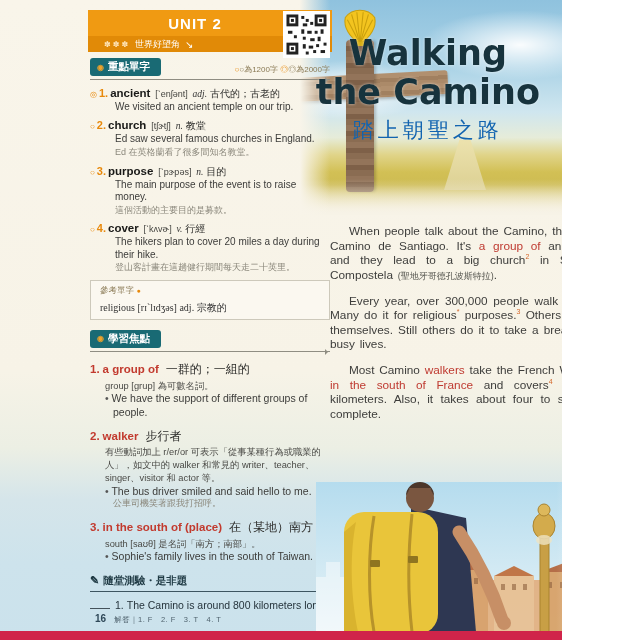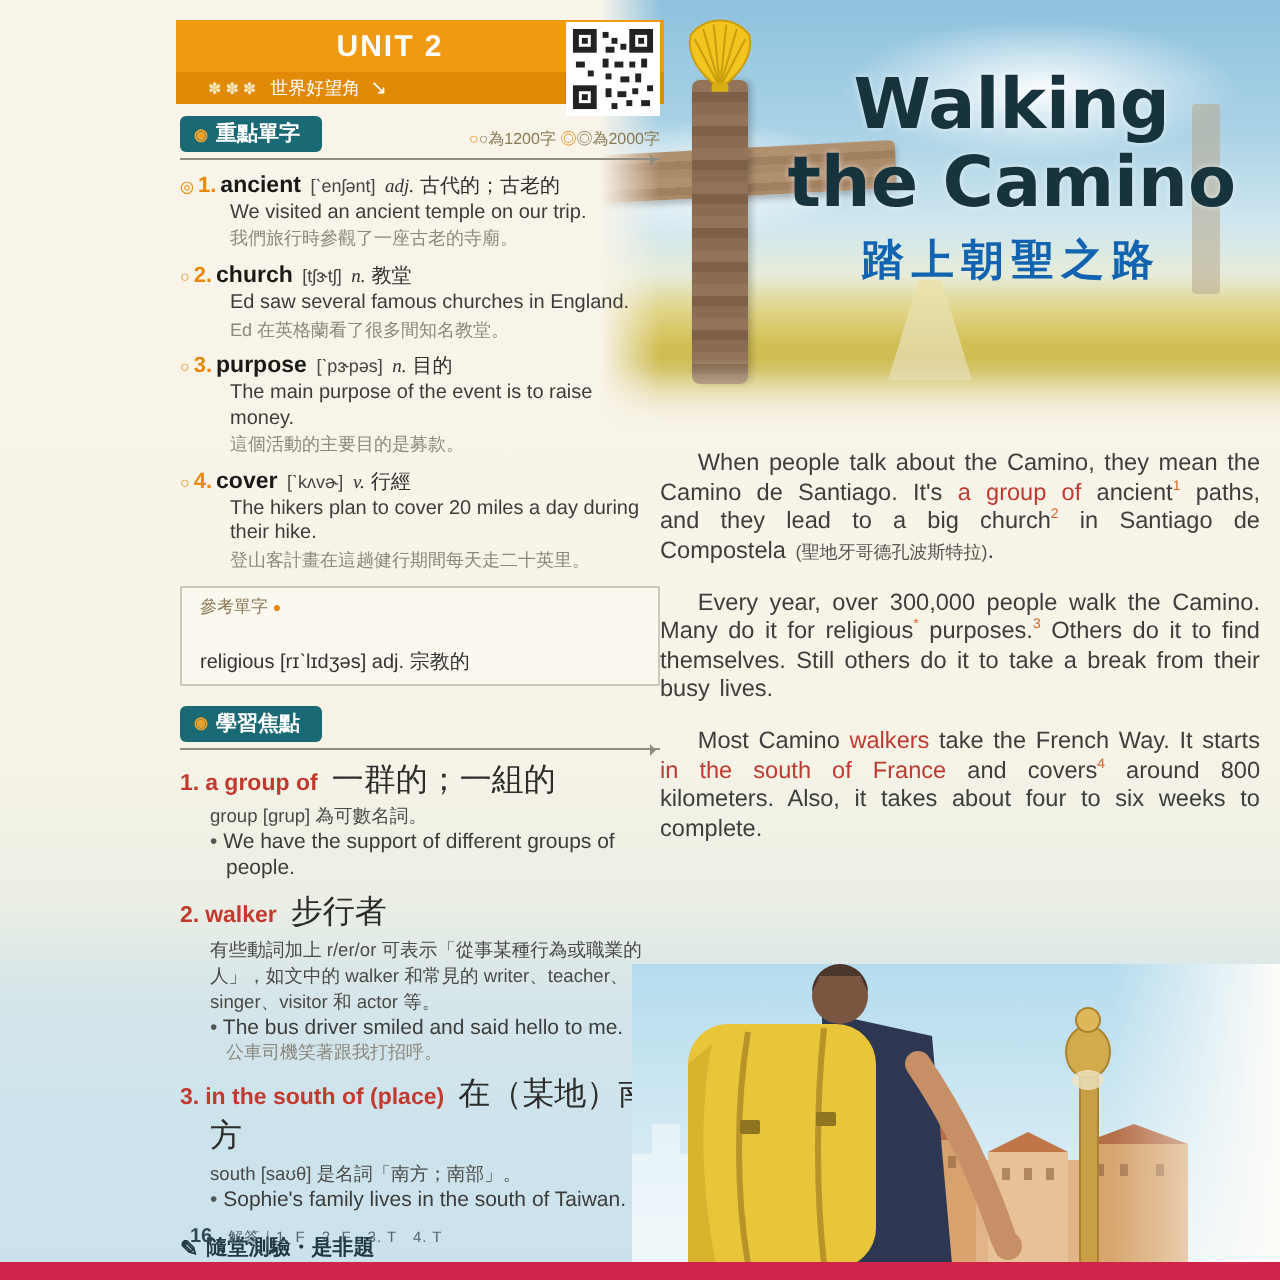--- a/index.html
+++ b/index.html
@@ -1,17 +1,17 @@
 <!DOCTYPE html>
 <html><head>
 <meta charset="utf-8">
 <style>
   html,body{margin:0;padding:0;}
   body{font-family:"Liberation Sans",sans-serif;}
-  #page{position:relative;width:640px;height:640px;overflow:hidden;
+  #page{position:relative;width:562px;height:640px;overflow:hidden;
     background:linear-gradient(180deg,#f9f5ea 0%,#f7f3e7 58%,#ecefe4 70%,#d5e5ea 78%,#cde3ec 88%,#cbe2ec 100%);}
 
   
   .photo-top{position:absolute;left:300px;top:0;width:340px;height:215px;overflow:hidden;}
   .sky{position:absolute;inset:0;background:linear-gradient(180deg,#8fc2de 0%,#a9d2e6 30%,#cfe6ef 52%,#e6ecd9 64%,#e0d489 72%,#d2c055 80%,#cdbb52 86%,rgba(247,243,232,0) 100%);}
   .cloud{position:absolute;background:radial-gradient(ellipse at center,rgba(255,255,255,.95),rgba(255,255,255,0) 70%);}
   .cloud.c1{left:120px;top:10px;width:200px;height:70px;}
   .cloud.c2{left:-30px;top:60px;width:160px;height:60px;}
   .road{position:absolute;left:130px;top:140px;width:70px;height:50px;background:linear-gradient(180deg,#ece2ae,#dcd092);clip-path:polygon(42% 0,58% 0,80% 100%,20% 100%);}
   .crossbar{position:absolute;left:-6px;top:74px;width:154px;height:24px;border-radius:3px;transform:rotate(-3deg);
@@ -50,45 +50,45 @@
   .word{font-weight:bold;font-size:11.5px;color:#191917;}
   .phon{font-size:9px;color:#454541;margin:0 2px;}
   .pos{font-style:italic;font-size:9.5px;color:#333;font-family:"Liberation Serif",serif;margin-right:3px;}
   .zhdef{font-size:10px;color:#2e2e2c;}
   .v-en{font-size:10px;color:#3c3c3a;margin-left:25px;line-height:1.25;}
   .v-zh{font-size:9px;color:#8b887c;margin-left:25px;line-height:1.3;margin-top:1px;}
 
   .refbox{border:1px solid #cdc9bb;background:#fbf8f0;padding:4px 9px;margin:6px 0 10px;}
   .ref-label{font-size:8.5px;color:#8a7a55;}
   .ref-label b{color:#e8890b;font-weight:normal;font-size:7px;}
-  .ref-entry{font-size:10px;color:#333;margin-top:14px;}
+  .ref-entry{font-size:10px;color:#333;margin-top:4px;font-family:Liberation Serif, serif;}
 
   .f-item{margin-bottom:6px;}
   .f-head{padding-left:15px;text-indent:-15px;line-height:1.3;}
   .f-num{color:#c23a2e;font-weight:bold;font-size:11.5px;margin-right:3px;}
   .f-title{color:#c23a2e;font-weight:bold;font-size:11.5px;}
-  .f-def{font-size:16px;color:#2c2c2a;margin-left:7px;text-align:right;}
+  .f-def{font-size:12px;color:#2c2c2a;margin-left:7px;text-align:right;}
   .f-note{font-size:9.3px;color:#4a4a46;margin-left:15px;line-height:1.38;margin-top:1px;}
   .f-en{font-size:10.5px;color:#3c3c3a;margin-left:15px;line-height:1.25;padding-left:8px;text-indent:-8px;}
   .f-en .bullet{color:#555;}
   .f-zh{font-size:9px;color:#8b887c;margin-left:23px;line-height:1.3;}
 
   .quiz{margin-top:10px;}
   .q-header{display:flex;align-items:center;gap:4px;font-size:10.5px;font-weight:bold;color:#1f3a44;}
   .q-pencil{font-size:11px;}
   .q-rule{border-top:1px solid #3d5560;margin:3px 0 7px;position:relative;}
   .q-rule:after{content:"";position:absolute;right:-1px;top:-3px;border:3px solid transparent;border-left-color:#3d5560;}
   .q-item{font-size:10.5px;color:#26343c;margin-bottom:4px;padding-left:44px;text-indent:-44px;line-height:1.3;}
   .q-blank{display:inline-block;width:20px;border-bottom:1px solid #44525a;height:9px;margin-right:5px;}
   .q-num{margin-right:3px;}
 
   
   .article-title{position:absolute;top:34px;right:22px;text-align:center;z-index:3;}
   .t-en{font-size:35px;font-weight:bold;color:#17333d;line-height:1.1;font-family:"DejaVu Sans",sans-serif;text-shadow:0 0 3px rgba(255,255,255,.6);}
-  .t-zh{font-size:21px;font-weight:bold;color:#1264b0;margin-top:5px;letter-spacing:4px;}
+  .t-zh{font-size:21px;font-weight:normal;color:#1264b0;margin-top:5px;letter-spacing:4px;}
 
   .trackbox{position:absolute;left:330px;top:186px;display:flex;gap:7px;align-items:flex-start;z-index:3;}
   .badge{width:23px;height:23px;background:#ef9413;color:#fff;font-weight:bold;font-size:12px;display:flex;align-items:center;justify-content:center;border-radius:4px;box-shadow:0 1px 2px rgba(0,0,0,.25);}
   .track-grid{display:grid;grid-template-columns:auto auto;column-gap:16px;row-gap:3px;font-size:7.5px;color:#4a4a44;padding-top:3px;}
   .tnum{color:#e8890b;margin-left:2px;}
 
   .passage{position:absolute;left:330px;top:224px;width:300px;z-index:3;}
   .para{font-size:11.8px;line-height:1.24;color:#3d3d3b;text-align:justify;margin:0 0 11px;text-indent:1.6em;word-spacing:1.5px;}
   .red{color:#bf3a31;}
   sup.supref{color:#d4672a;font-size:7px;}
@@ -188,21 +188,20 @@
     </div>
     <div class="rule"></div>
 
     <div>
 
         <div class="v-item">
           <div class="v-head">
             <span class="lvl">◎</span><span class="vnum">1.</span><span class="word">ancient</span> <span class="phon">[ˋenʃənt]</span> <span class="pos">adj.</span><span class="zhdef">古代的；古老的</span>
           </div>
           <div class="v-en">We visited an ancient temple on our trip.</div>
-          <div class="v-zh">我們旅行時參觀了一座古老的寺廟。</div>
         </div>
 
         <div class="v-item">
           <div class="v-head">
             <span class="lvl">○</span><span class="vnum">2.</span><span class="word">church</span> <span class="phon">[tʃɝtʃ]</span> <span class="pos">n.</span><span class="zhdef">教堂</span>
           </div>
           <div class="v-en">Ed saw several famous churches in England.</div>
           <div class="v-zh">Ed 在英格蘭看了很多間知名教堂。</div>
         </div>
 

